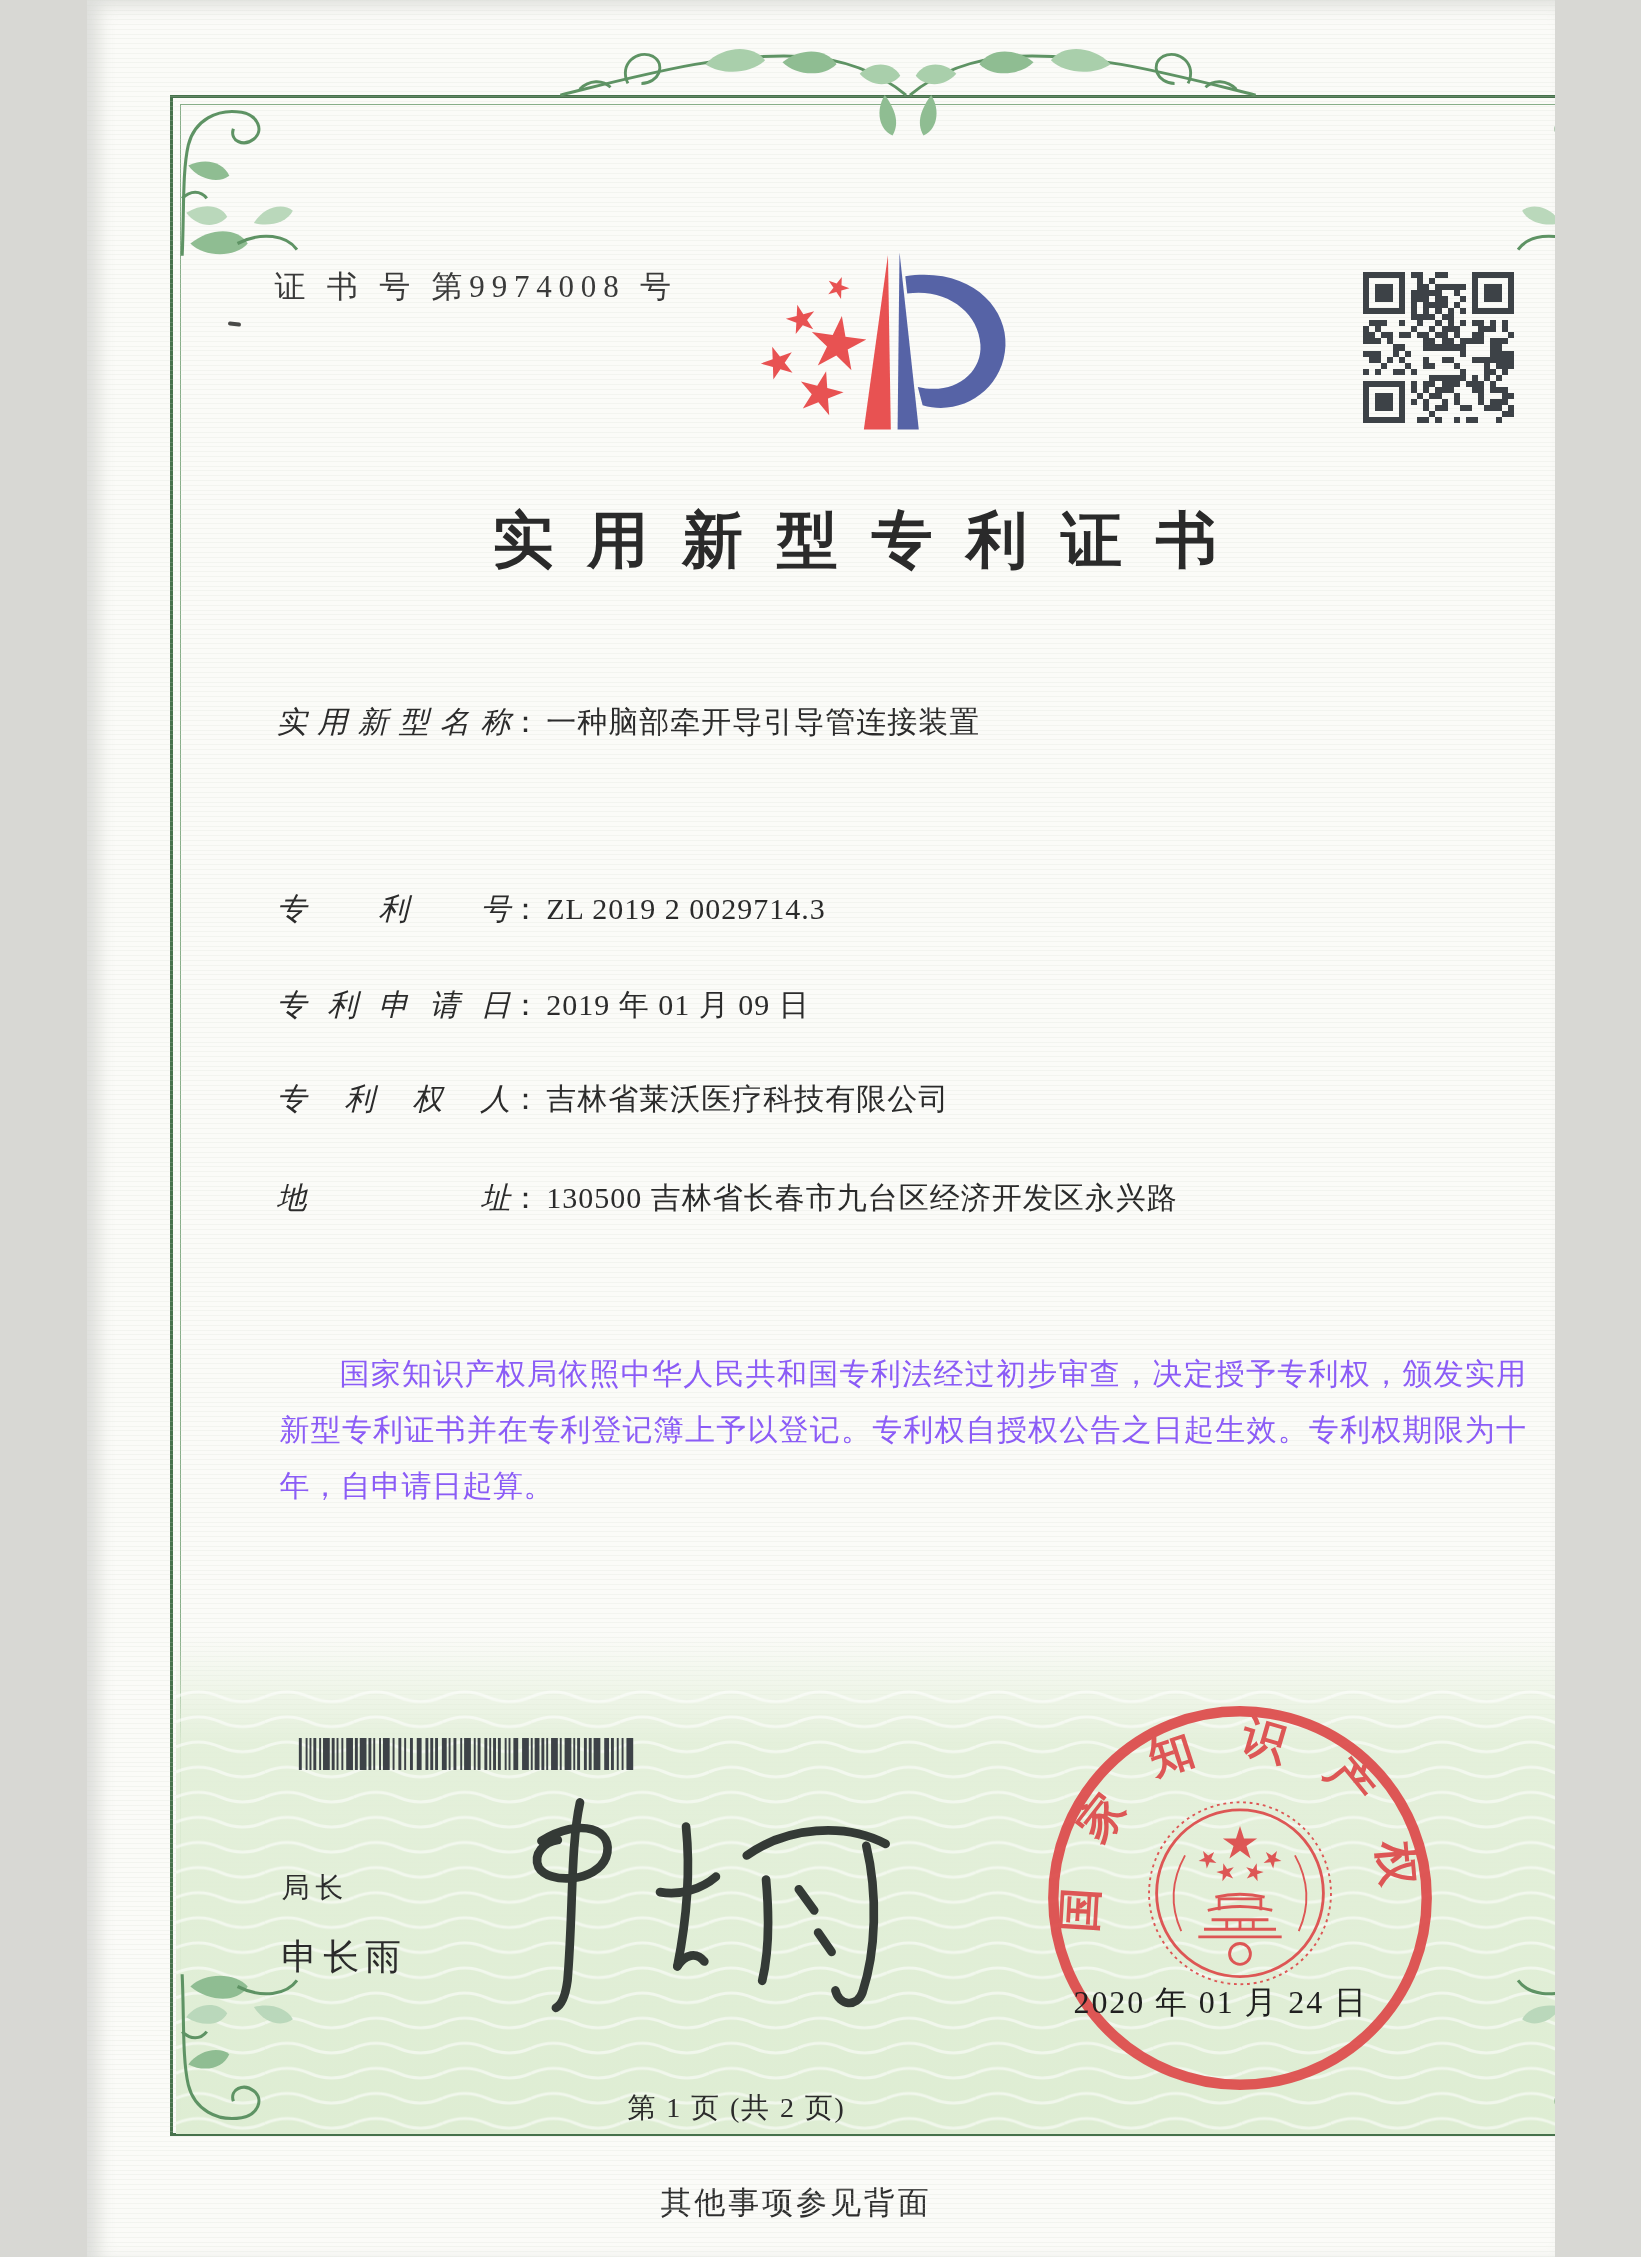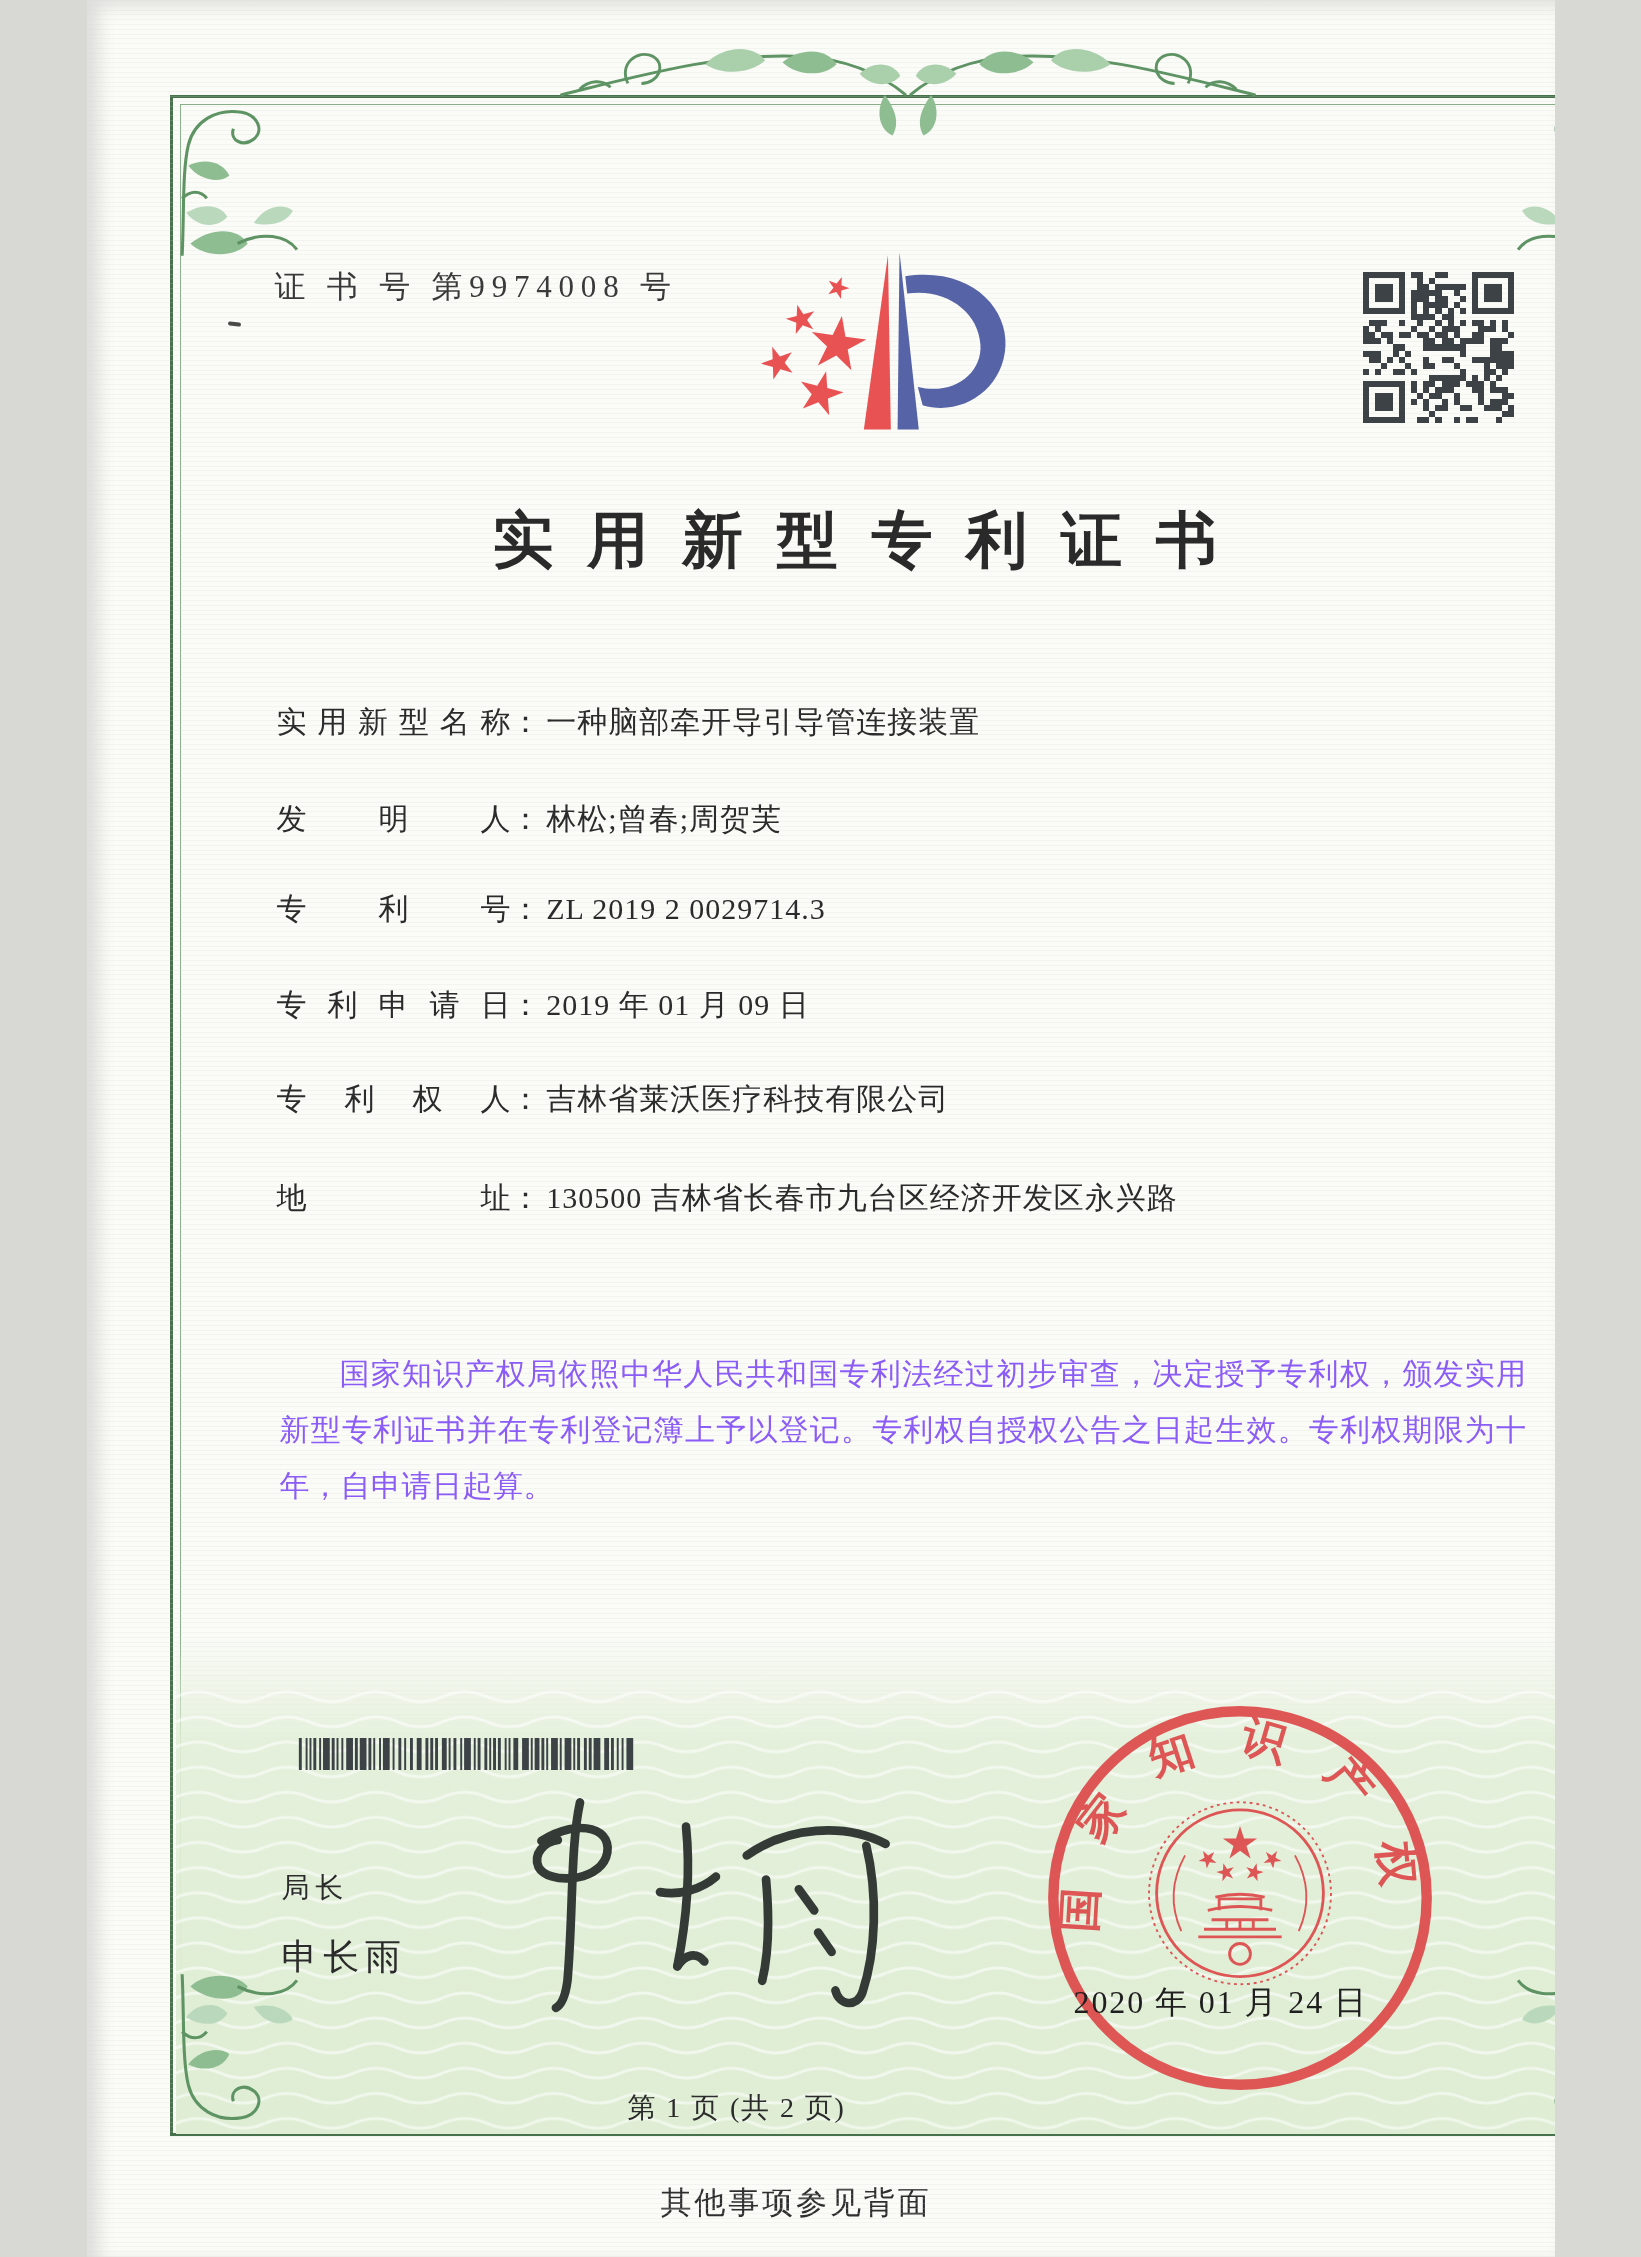--- a/index.html
+++ b/index.html
@@ -27,21 +27,21 @@
   .c-br{left:1388px;top:1966px;transform:scale(-1,-1);}
   .top-orn{left:454px;top:33px;width:734px;height:126px;z-index:3;}
   
   .cert-no{left:188px;top:266px;font-size:31px;letter-spacing:6.8px;color:#3a3a3a;z-index:4;}
   .logo{left:637px;top:230px;width:299px;height:210px;z-index:4;}
   .qr{left:1276px;top:272px;width:151px;height:151px;z-index:4;}
   .title{left:406px;top:500px;width:734px;font-size:61px;font-weight:600;letter-spacing:9.7px;
          color:#2a2a2a;text-align:justify;text-align-last:justify;z-index:4;}
   
   .frow{left:190px;height:44px;font-size:30px;white-space:nowrap;z-index:4;}
-  .lab{display:inline-block;width:234px;text-align:justify;text-align-last:justify;vertical-align:top;}
+  .lab{display:inline-block;width:234px;text-align:justify;text-align-last:justify;vertical-align:top;font-style:italic;}
   .lab5{display:inline-block;width:234px;text-align:justify;text-align-last:justify;vertical-align:top;}
   .colon{display:inline-block;margin-right:5.8px;}
   .fval{letter-spacing:1px;}
   .grp2{position:absolute;left:597px;top:0;white-space:nowrap;}
   .grp2 .lab5{width:230px;}
   
   .body-text{left:193px;top:1346px;width:1247px;font-size:30px;line-height:56px;
              text-align:justify;color:#8b5cf6;z-index:4;letter-spacing:0.5px;}
   .body-text p{margin:0;text-indent:2em;}
   
@@ -450,23 +450,20 @@
         <rect x="18" y="24" width="1" height="1"></rect>
         <rect x="22" y="24" width="1" height="1"></rect>
       </g>
     </svg>
 
   <div class="abs title">实用新型专利证书</div>
 
   <div class="abs frow" style="top:702px">
     <span class="lab">实用新型名称</span><span class="colon">：</span><span class="fval">一种脑部牵开导引导管连接装置</span>
   </div>
-  <div class="abs frow" style="top:799px">
-    <span class="lab">发明人</span><span class="colon">：</span><span class="fval">林松;曾春;周贺芙</span>
-  </div>
   <div class="abs frow" style="top:889px">
     <span class="lab">专利号</span><span class="colon">：</span><span class="fval">ZL 2019 2 0029714.3</span>
   </div>
   <div class="abs frow" style="top:985px">
     <span class="lab">专利申请日</span><span class="colon">：</span><span class="fval">2019 年 01 月 09 日</span>
   </div>
   <div class="abs frow" style="top:1079px">
     <span class="lab">专利权人</span><span class="colon">：</span><span class="fval">吉林省莱沃医疗科技有限公司</span>
   </div>
   <div class="abs frow" style="top:1178px">

